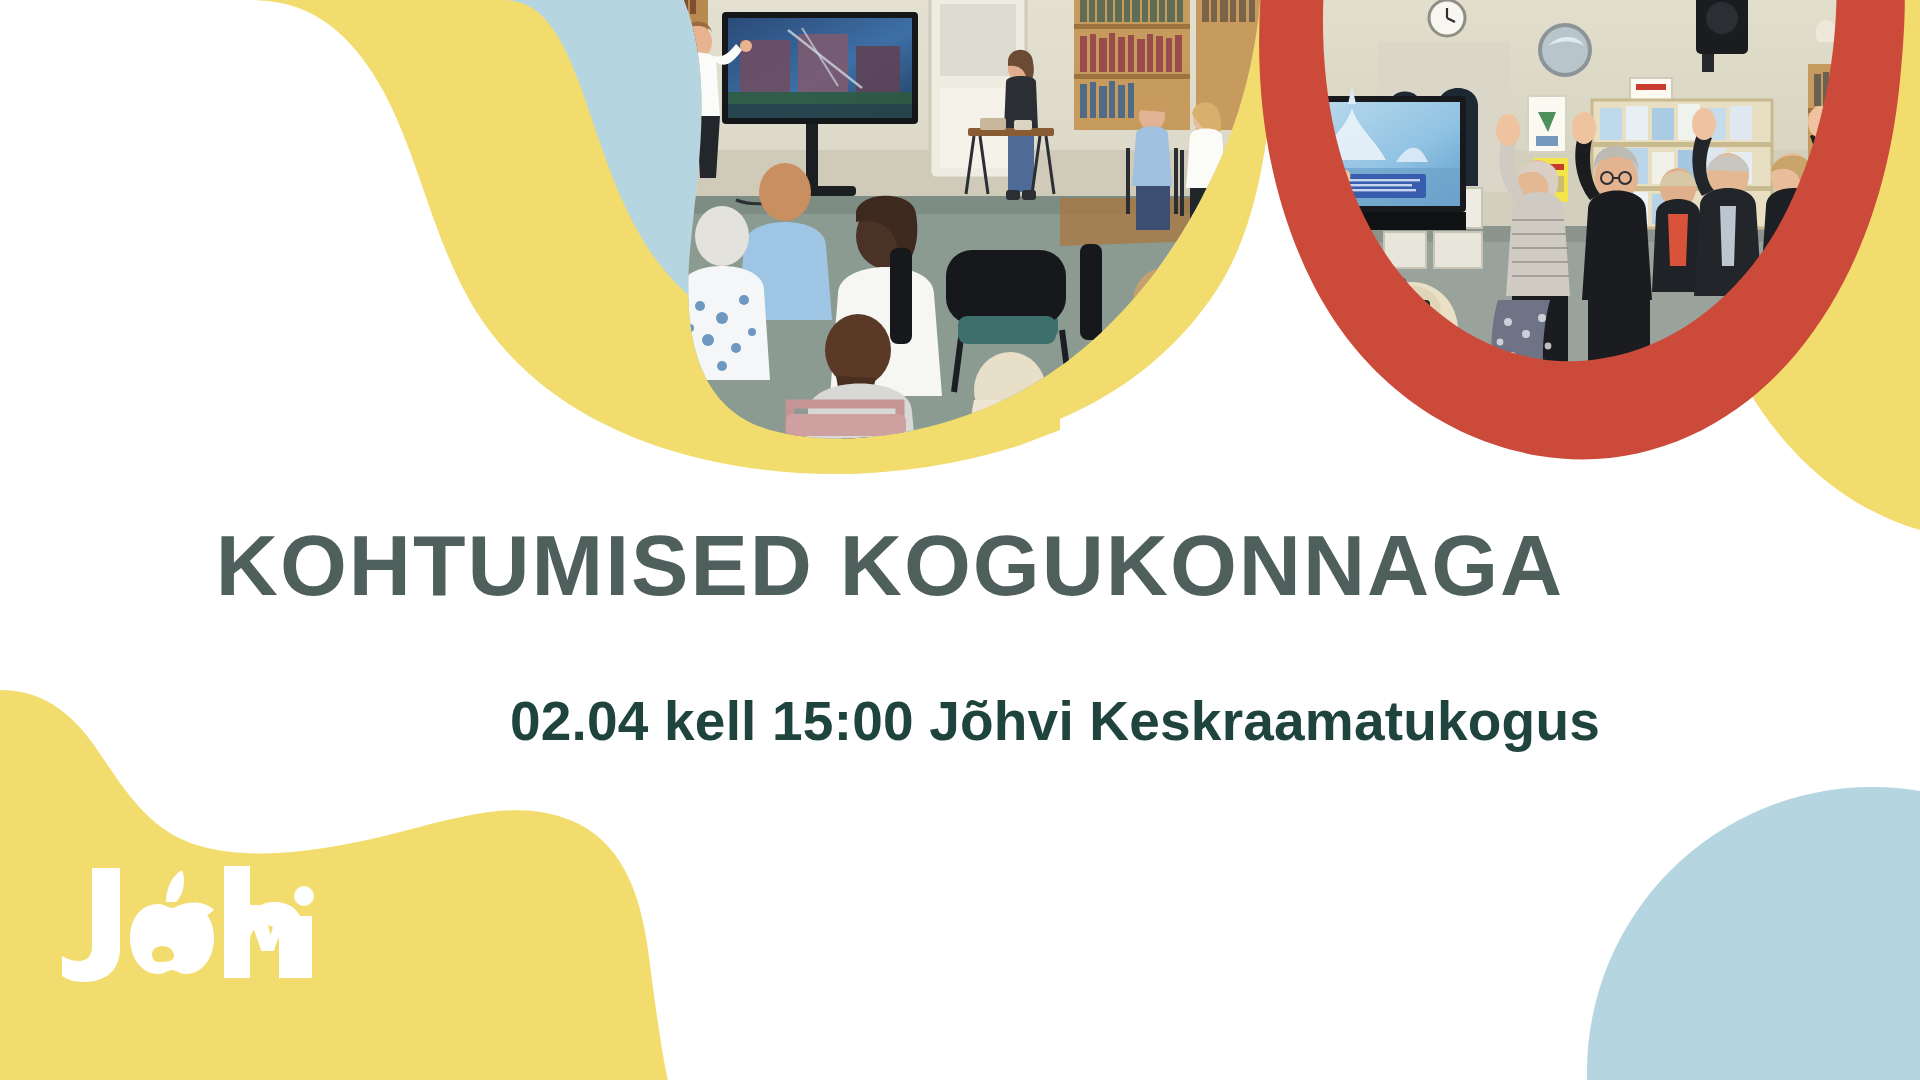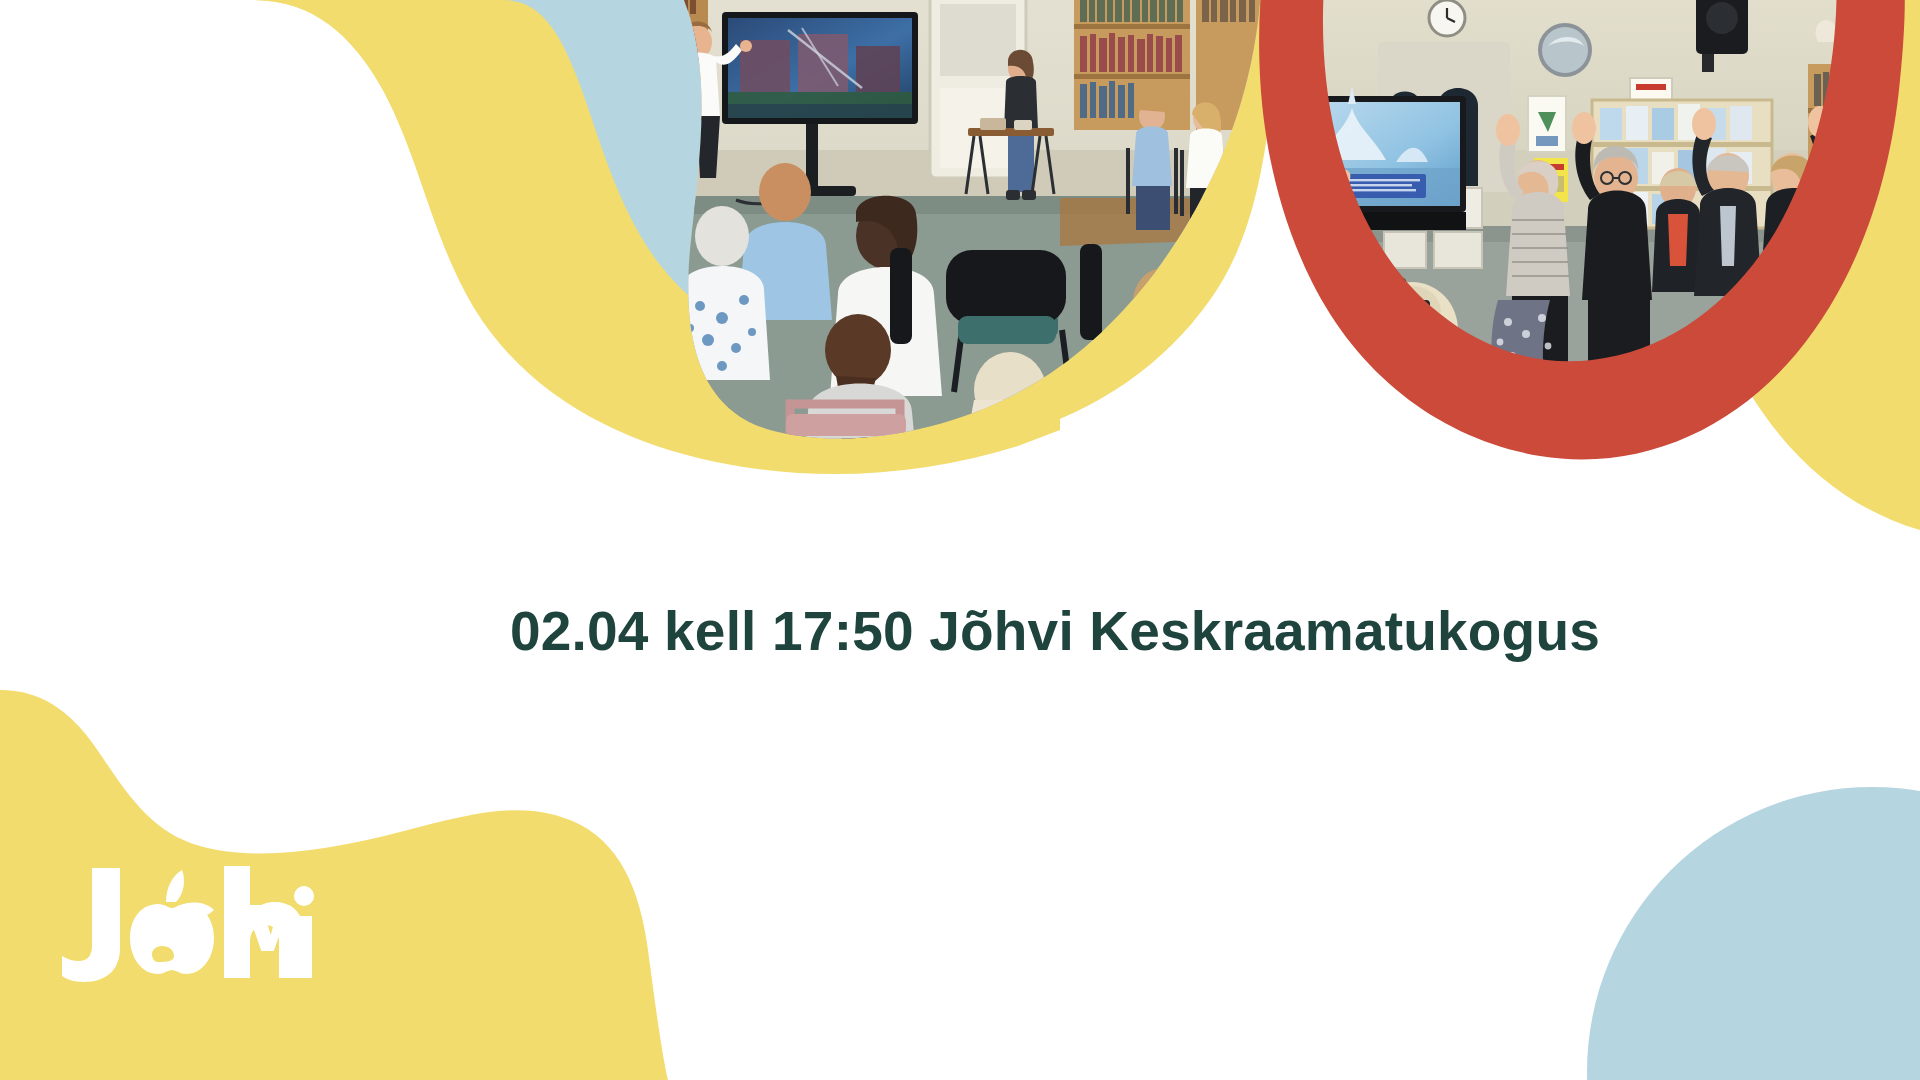--- a/index.html
+++ b/index.html
@@ -565,22 +565,23 @@
              C 1856,282 1890,186 1900,80
              C 1906,22 1906,-18 1902,-40
              L 1836,-40
              C 1840,40 1826,130 1788,208
              C 1748,290 1678,350 1592,360
              C 1506,370 1426,322 1378,242
              C 1330,162 1316,62 1326,-40 Z"></path>
   </svg>
 
   <div class="text-block">
+    <h1 class="headline">KOHTUMISED KOGUKONNAGA</h1>
     <div class="subline-wrap">
-      <p class="subline">02.04 kell 17:50 Jõhvi Keskraamatukogus</p>
+      <p class="subline">02.04 kell 15:00 Jõhvi Keskraamatukogus</p>
     </div>
   </div>
 
   <svg class="logo" viewBox="0 0 240 125" aria-label="Jõhvi">
 
     <path fill="#FFFFFF" d="M 30,10 H 58 V 90 C 58,112 44,124 22,124 C 12,124 4,121 0,118 V 98
              C 5,101 11,103 17,103 C 25,103 30,98 30,88 Z"></path>
 
     <g fill="#FFFFFF">
       <path d="M 96,46 C 80,46 68,60 68,80 C 68,100 80,116 96,116

